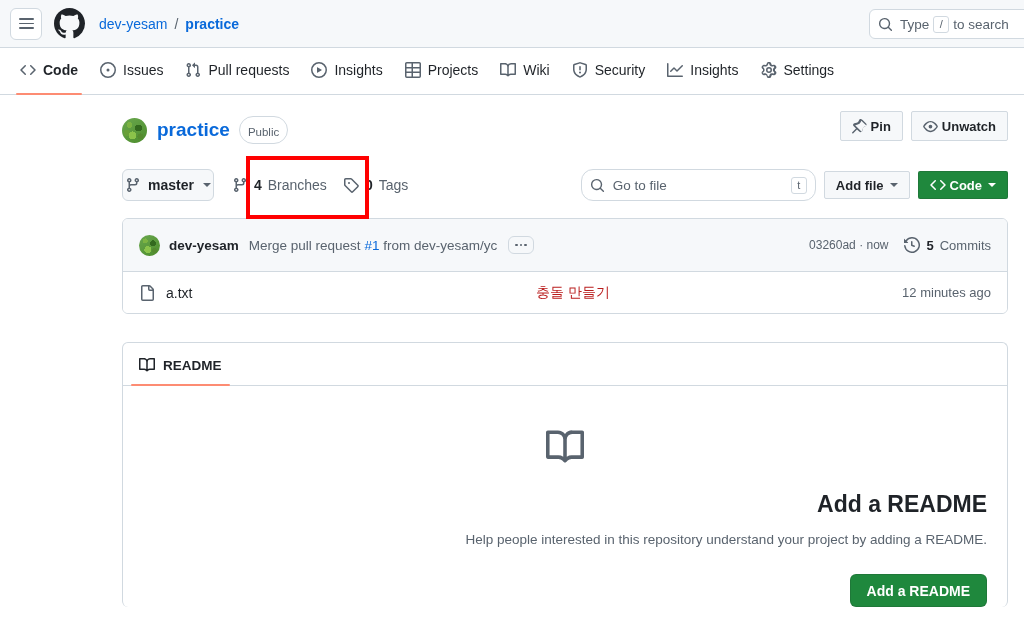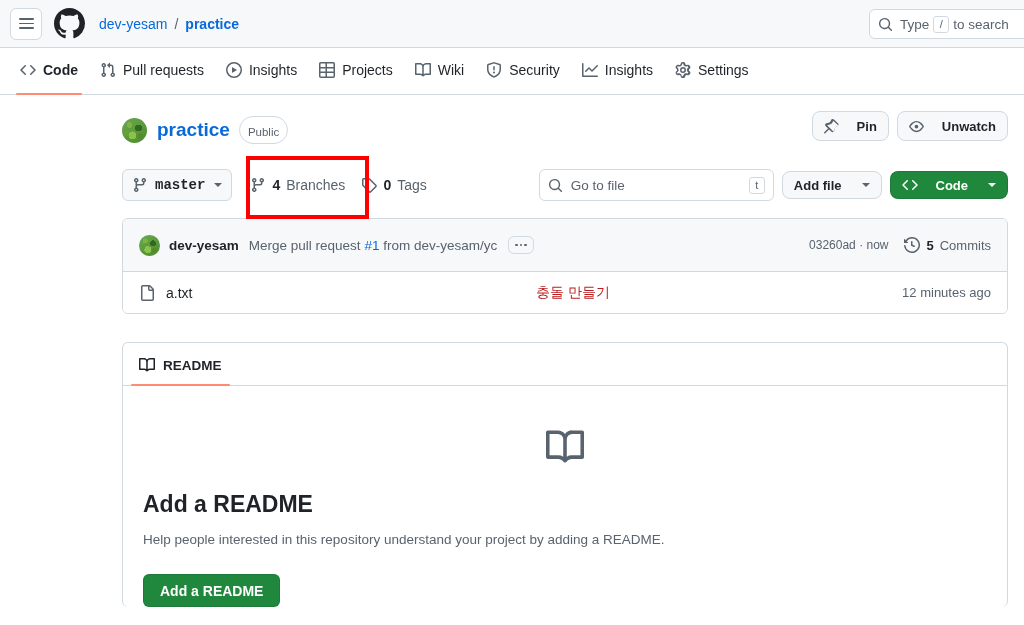--- a/index.html
+++ b/index.html
@@ -138,25 +138,25 @@
     border: 1px solid #d1d9e0;
     border-radius: 2em;
     padding: 7px 8px 2px;
     line-height: 17px;
   }
   .title-actions {
     position: absolute; right: 0; top: 16px;
     display: flex; gap: 8px; align-items: center;
   }
   .btn {
-    display: inline-flex; align-items: center; gap: 18px;
+    display: inline-flex; align-items: center; gap: 4px;
     height: 30px;
     padding: 0 11px;
     border: 1px solid #d1d9e0;
-    border-radius: 8px;
+    border-radius: 2px;
     background: #f6f8fa;
     font-size: 13px;
     font-weight: 600;
     color: #1f2328;
     cursor: pointer;
     white-space: nowrap;
     font-family: "Liberation Sans", sans-serif;
   }
   .btn.green {
     background: #1f883d;
@@ -167,24 +167,24 @@
   
   .branch-toolbar {
     margin-top: 19px;
     padding-left: 106px;
     display: flex; align-items: center;
     position: relative;
     height: 34px;
   }
   .branch-select {
     display: inline-flex; align-items: center; gap: 7px;
-    height: 32px; padding: 0 9px;
+    height: 32px; padding: 0 2px;
     border: 1px solid #d1d9e0; border-radius: 6px;
     background: #f6f8fa;
-    font-size: 14px; font-weight: 600; cursor: pointer; font-family: Liberation Mono, monospace;
+    font-size: 14px; font-weight: 600; cursor: pointer;
   }
   .caret {
     width: 0; height: 0;
     border-left: 4px solid transparent;
     border-right: 4px solid transparent;
     border-top: 4px solid #59636e;
     margin-left: 2px;
   }
   .caret.white { border-top-color: #ffffff; }
   .ref-counts { display: flex; align-items: center; gap: 16px; margin-left: 18px; }
@@ -193,21 +193,21 @@
     font-size: 14px; color: #59636e; cursor: pointer;
   }
   .ref-link b { color: #1f2328; font-weight: 600; }
 
   .toolbar-right {
     position: absolute; right: 0; top: 1px;
     display: flex; align-items: center; gap: 8px;
   }
   .file-search {
     width: 235px; height: 32px;
-    border: 1px solid #d1d9e0; border-radius: 6px;
+    border: 1px solid #d1d9e0; border-radius: 12px;
     background: #ffffff;
     display: flex; align-items: center;
     padding: 0 8px; gap: 8px;
     cursor: text;
   }
   .file-search .ph { font-size: 13.5px; color: #59636e; flex: 1; }
   .btn.tall { height: 28px; }
 
   
   .annotation-box {
@@ -315,21 +315,21 @@
     color: #1f2328;
     position: relative;
     cursor: pointer;
   }
   .readme-tab::after {
     content: "";
     position: absolute; left: 0; right: 0; bottom: -1px;
     height: 2px; background: #fd8c73; border-radius: 6px;
   }
   .readme-empty {
-    text-align: left;
+    text-align: right;
     padding: 42px 20px 0;
   }
   .readme-empty .bookicon { display: flex; justify-content: center; }
   .readme-empty h2 {
     font-size: 23px; font-weight: 600; color: #1f2328;
     margin-top: 25px;
   }
   .readme-empty p {
     font-size: 13.5px; color: #59636e; margin-top: 14px;
   }
@@ -378,20 +378,27 @@
     </span>
   </div>
 </div>
 
 <div class="repo-nav">
   <div class="nav-item active">
     <svg width="16" height="16" viewBox="0 0 16 16" fill="#59636e">
         <path d="m11.28 3.22 4.25 4.25a.75.75 0 0 1 0 1.06l-4.25 4.25a.749.749 0 0 1-1.275-.326.749.749 0 0 1 .215-.734L13.94 8l-3.72-3.72a.749.749 0 0 1 .326-1.275.749.749 0 0 1 .734.215Zm-6.56 0a.751.751 0 0 1 1.042.018.751.751 0 0 1 .018 1.042L2.06 8l3.72 3.72a.749.749 0 0 1-.326 1.275.749.749 0 0 1-.734-.215L.47 8.53a.75.75 0 0 1 0-1.06Z"></path>
       </svg>
     <span>Code</span>
+  </div>
+  <div class="nav-item">
+    <svg width="16" height="16" viewBox="0 0 16 16" fill="#59636e">
+        <path d="M8 9.5a1.5 1.5 0 1 0 0-3 1.5 1.5 0 0 0 0 3Z"></path>
+        <path d="M8 0a8 8 0 1 1 0 16A8 8 0 0 1 8 0ZM1.5 8a6.5 6.5 0 1 0 13 0 6.5 6.5 0 0 0-13 0Z"></path>
+      </svg>
+    <span>Issues</span>
   </div>
   <div class="nav-item">
     <svg width="16" height="16" viewBox="0 0 16 16" fill="#59636e">
         <path d="M1.5 3.25a2.25 2.25 0 1 1 3 2.122v5.256a2.251 2.251 0 1 1-1.5 0V5.372A2.25 2.25 0 0 1 1.5 3.25Zm5.677-.177L9.573.677A.25.25 0 0 1 10 .854V2.5h1A2.5 2.5 0 0 1 13.5 5v5.628a2.251 2.251 0 1 1-1.5 0V5a1 1 0 0 0-1-1h-1v1.646a.25.25 0 0 1-.427.177L7.177 3.427a.25.25 0 0 1 0-.354ZM3.75 2.5a.75.75 0 1 0 0 1.5.75.75 0 0 0 0-1.5Zm0 9.5a.75.75 0 1 0 0 1.5.75.75 0 0 0 0-1.5Zm8.25.75a.75.75 0 1 0 1.5 0 .75.75 0 0 0-1.5 0Z"></path>
       </svg>
     <span>Pull requests</span>
   </div>
   <div class="nav-item">
     <svg width="16" height="16" viewBox="0 0 16 16" fill="#59636e">
         <path d="M8 0a8 8 0 1 1 0 16A8 8 0 0 1 8 0ZM1.5 8a6.5 6.5 0 1 0 13 0 6.5 6.5 0 0 0-13 0Zm4.879-2.773 4.264 2.559a.25.25 0 0 1 0 .428l-4.264 2.559A.25.25 0 0 1 6 10.559V5.442a.25.25 0 0 1 .379-.215Z"></path>

